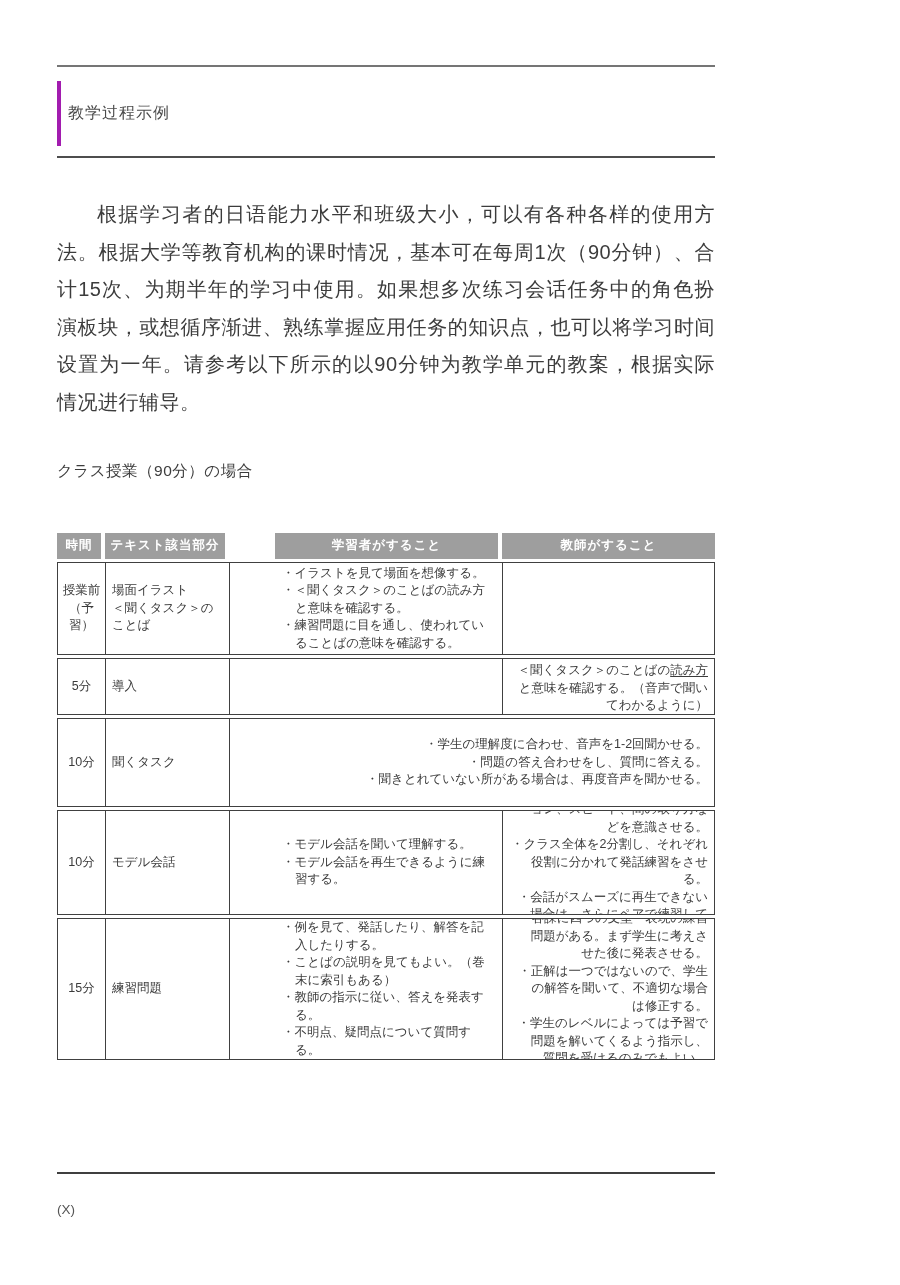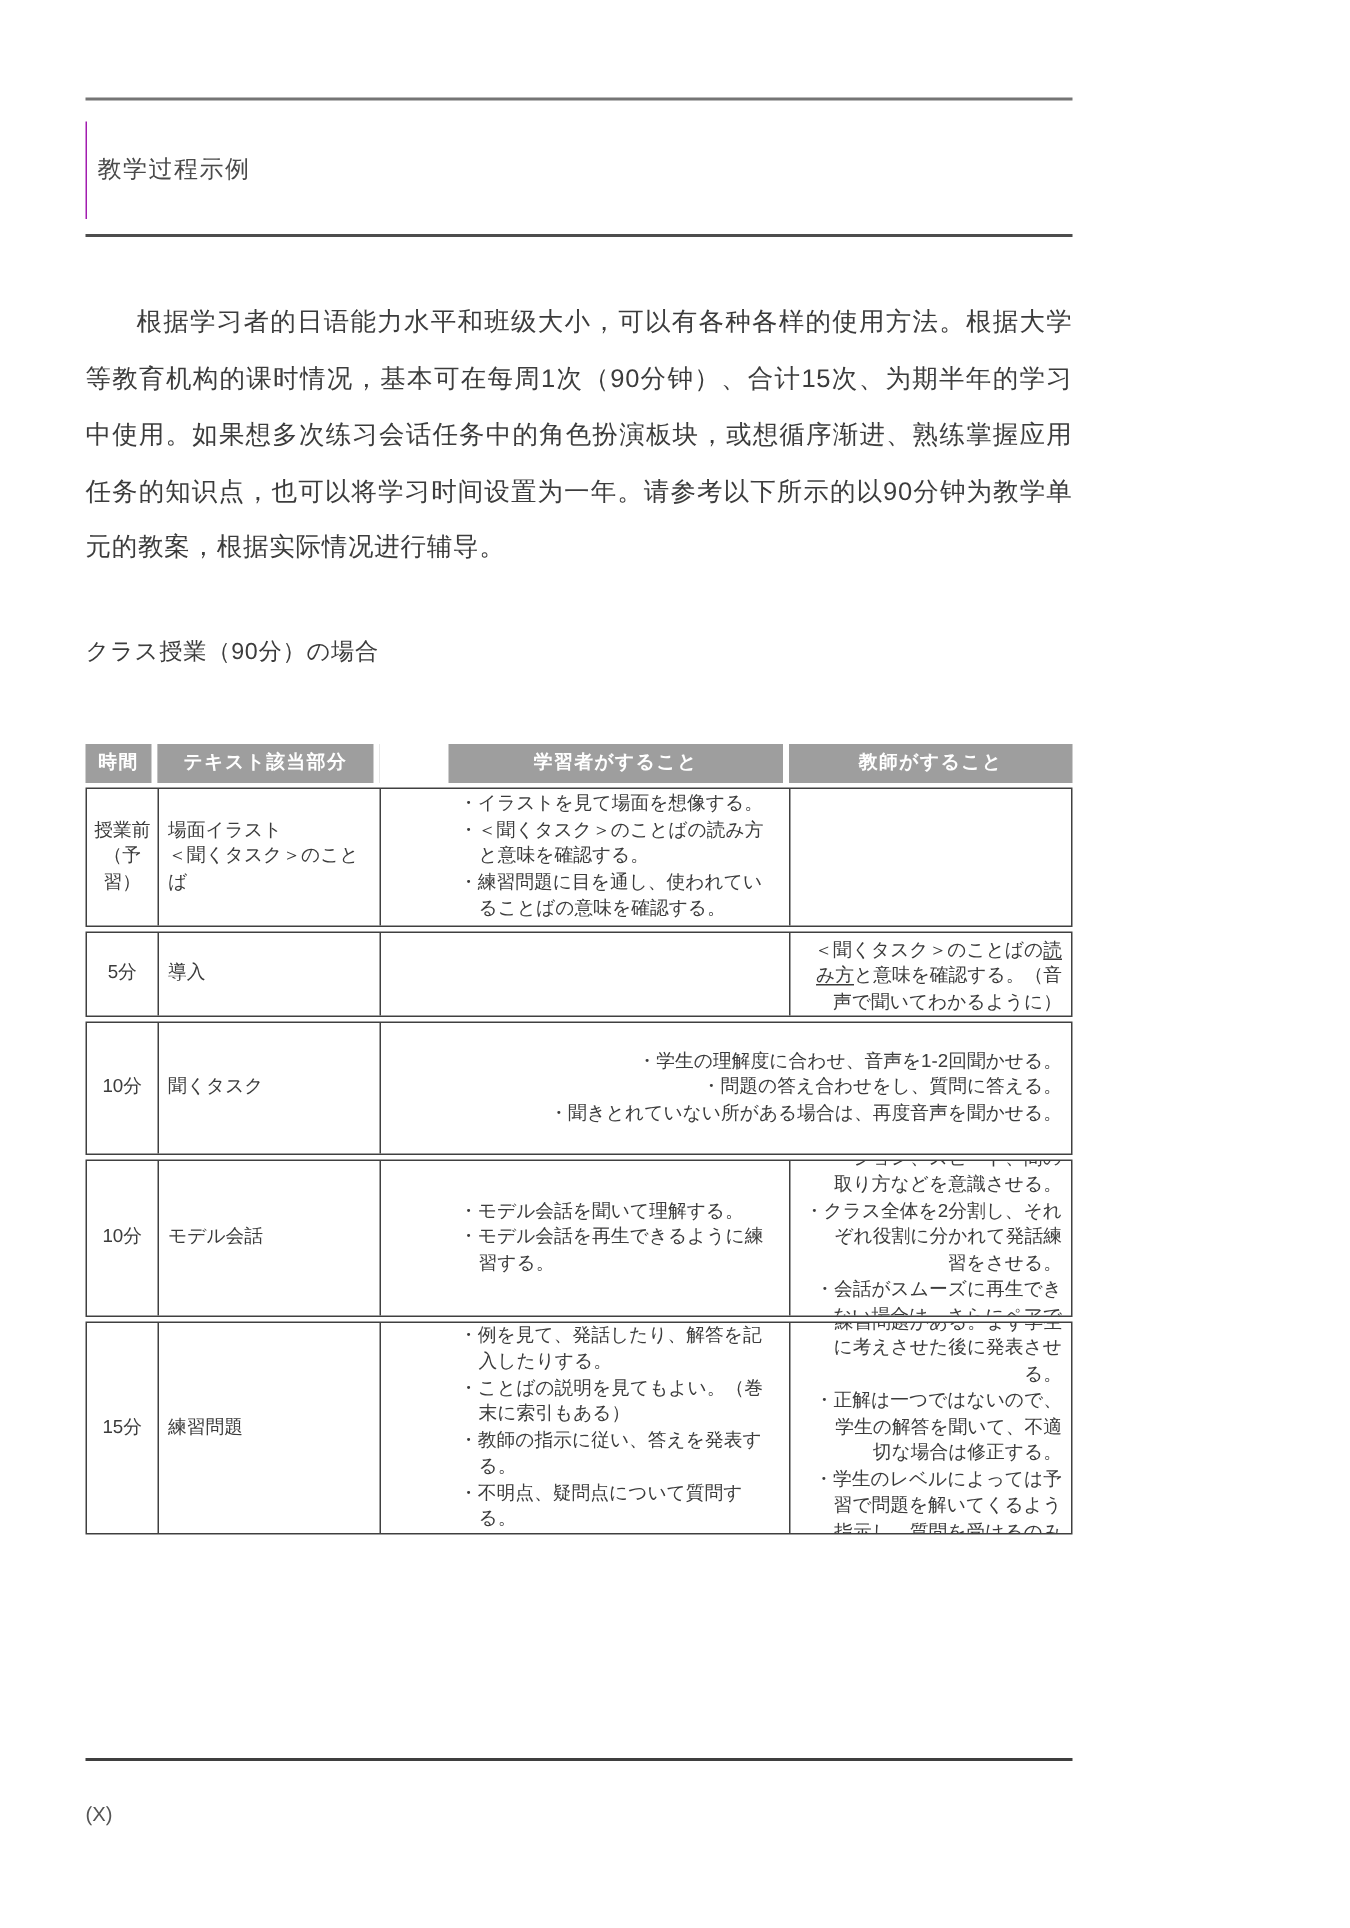--- a/index.html
+++ b/index.html
@@ -20,34 +20,34 @@
     left: 57px;
     top: 0;
     width: 658px;
   }
   .rule { height: 2px; background: #6e6e6e; }
   .rule.top-rule { margin-top: 65px; background: #757575; }
   .rule.title-bottom-rule { background: #4d4d4d; }
   .title-block {
     margin-top: 14px;
     height: 65px;
-    border-left: 1px solid #a21caf;
+    border-left: 4px solid #a21caf;
     display: flex;
     align-items: center;
     padding-left: 7px;
     margin-bottom: 10px;
   }
   .page-title {
     font-size: 16px;
     color: #4a4a4a;
     letter-spacing: 1px;
   }
   .intro {
     margin-top: 38px;
-    font-size: 17px;
+    font-size: 20px;
     line-height: 37.5px;
     color: #3c3c3c;
     text-align: justify;
     text-indent: 2em;
     letter-spacing: 0.5px;
   }
   .section-heading {
     margin-top: 40px;
     font-size: 15.5px;
     color: #3c3c3c;
@@ -78,21 +78,21 @@
   }
   .cell {
     padding: 3px 6px;
     display: flex;
     flex-direction: column;
     justify-content: center;
     overflow: hidden;
   }
   .cell:not(:last-child) { border-right: 1px solid #404040; }
   .col-time    { width: 48px;  flex: none; text-align: center; align-items: center; padding-left: 2px; padding-right: 2px; }
-  .col-text    { width: 148px; flex: none; }
+  .col-text    { width: 124px; flex: none; }
   .col-learner { width: 227px; flex: none; margin-left: 46px; }
   .col-teacher { flex: 1 1 auto; text-align: right; }
   .bullet {
     padding-left: 13px;
     text-indent: -13px;
   }
   .u { text-decoration: underline; text-underline-offset: 2px; }
   
   .row-0 { height: 93px; }
   .row-1 { height: 57px; }

